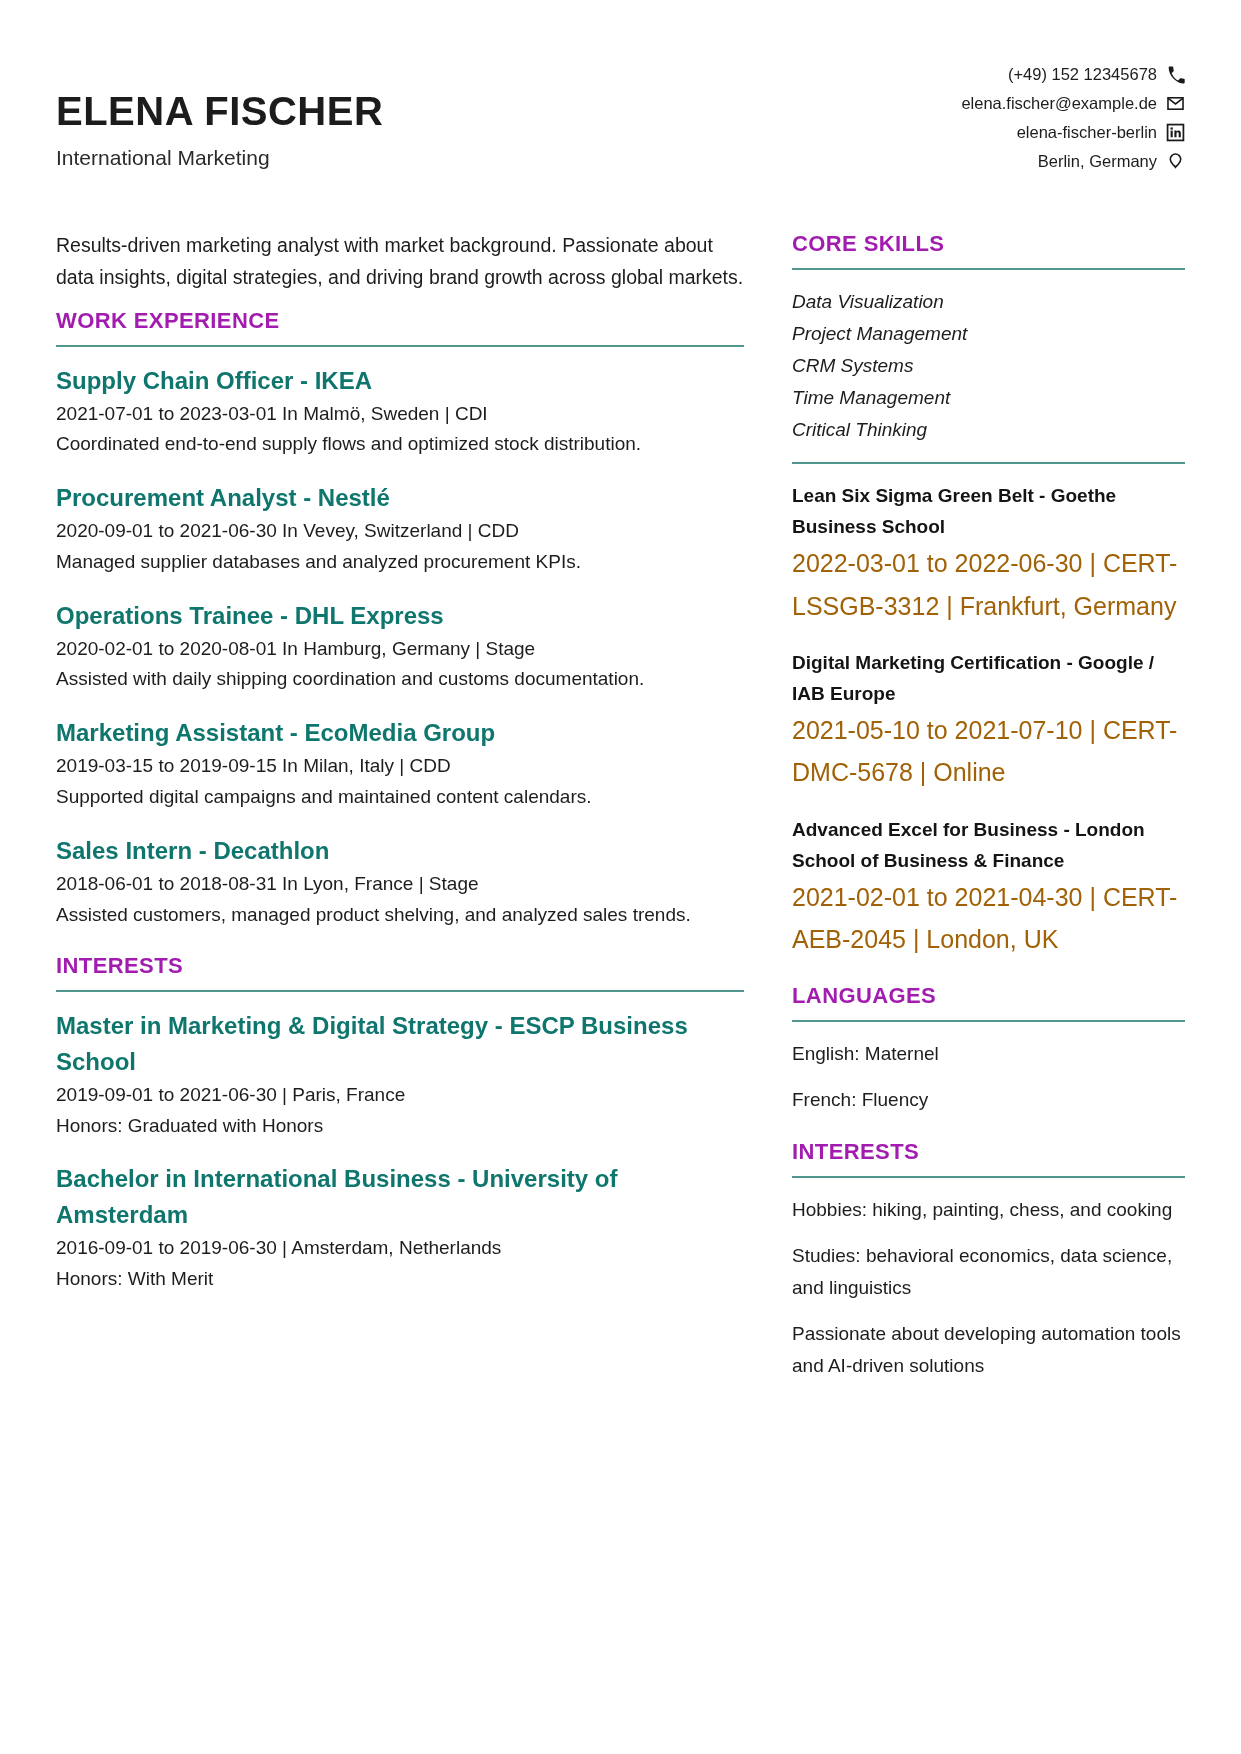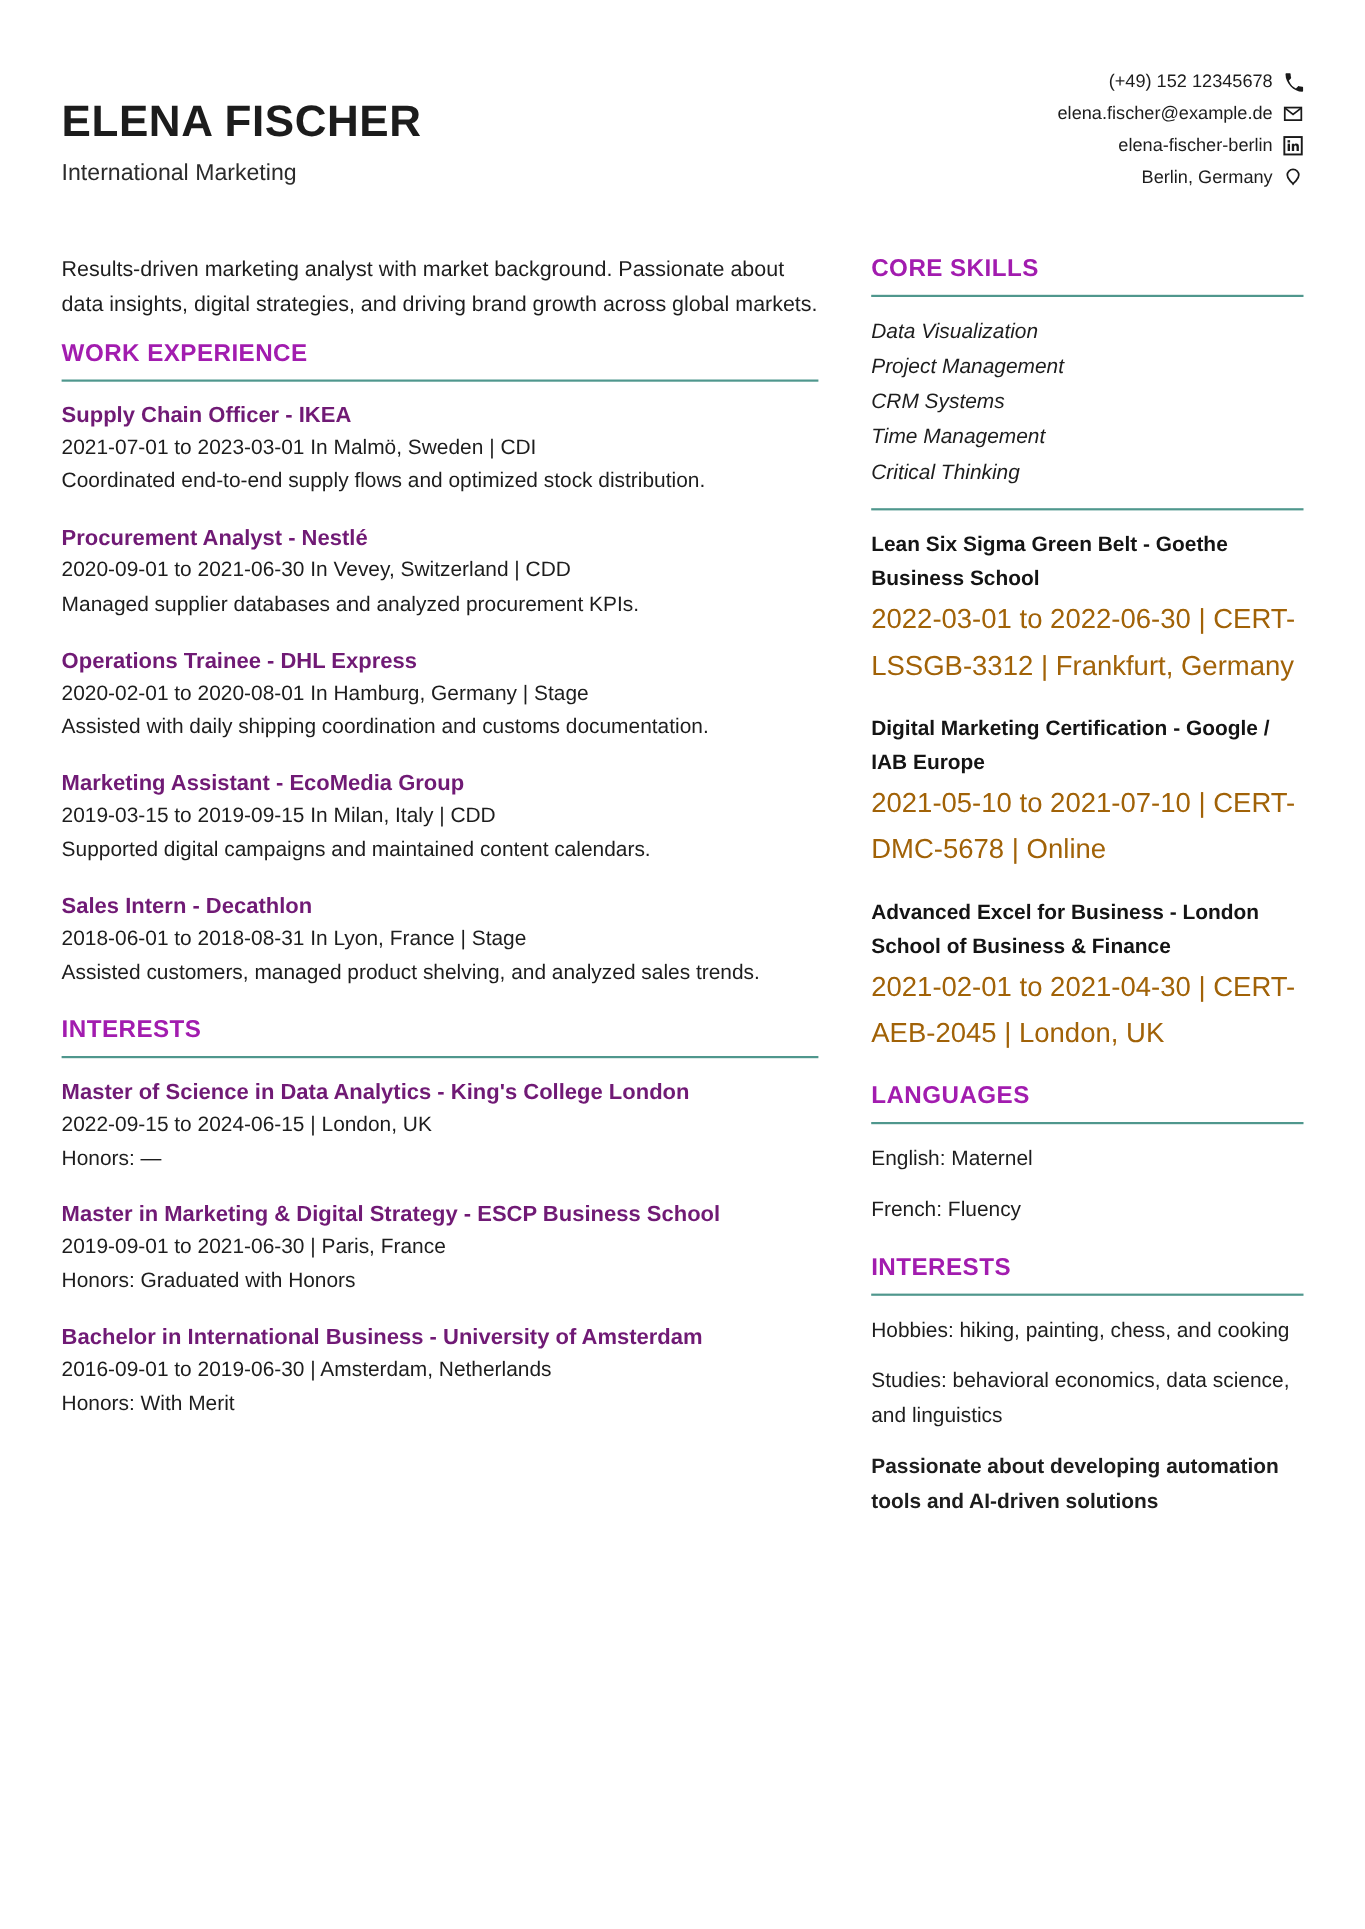--- a/index.html
+++ b/index.html
@@ -101,23 +101,23 @@
     border: 0;
     margin: 0 0 16px 0;
     width: 100%;
   }
   .section-block { margin-bottom: 22px; }
   .section-block.tight { margin-bottom: 16px; }
 
   .entry { margin-bottom: 20px; }
   .entry:last-child { margin-bottom: 0; }
   .entry-title {
-    font-size: 20px;
+    font-size: 24px;
     font-weight: bold;
-    color: #701a75;
+    color: #0f766e;
     line-height: 1.5;
   }
   .entry-meta {
     font-size: 19px;
     color: #1d1d1d;
     line-height: 1.62;
   }
   .entry-desc {
     font-size: 19px;
     color: #1d1d1d;
@@ -150,21 +150,21 @@
     line-height: 1.69;
     margin-bottom: 14px;
   }
   .lang-item:last-child { margin-bottom: 0; }
   .interest-item {
     font-size: 19px;
     color: #1d1d1d;
     line-height: 1.69;
     margin-bottom: 14px;
   }
-  .interest-item:last-child { margin-bottom: 0; font-weight: bold; }
+  .interest-item:last-child { margin-bottom: 0; }
 </style>
 </head>
 <body>
 
 <div class="page">
 
   <div class="header">
     <div class="identity">
       <div class="full-name">ELENA FISCHER</div>
       <div class="job-title">International Marketing</div>
@@ -253,25 +253,20 @@
           <div class="entry-title">Sales Intern - Decathlon</div>
           <div class="entry-meta">2018-06-01 to 2018-08-31 In Lyon, France | Stage</div>
           <div class="entry-desc">Assisted customers, managed product shelving, and analyzed sales trends.</div>
         </div>
       </div>
 
       <div class="section-block">
         <div class="section-heading">INTERESTS</div>
         <div class="section-rule"></div>
 
-        <div class="entry">
-          <div class="entry-title">Master of Science in Data Analytics - King's College London</div>
-          <div class="entry-meta">2022-09-15 to 2024-06-15 | London, UK</div>
-          <div class="entry-desc">Honors: —</div>
-        </div>
 
         <div class="entry">
           <div class="entry-title">Master in Marketing &amp; Digital Strategy - ESCP Business School</div>
           <div class="entry-meta">2019-09-01 to 2021-06-30 | Paris, France</div>
           <div class="entry-desc">Honors: Graduated with Honors</div>
         </div>
 
         <div class="entry">
           <div class="entry-title">Bachelor in International Business - University of Amsterdam</div>
           <div class="entry-meta">2016-09-01 to 2019-06-30 | Amsterdam, Netherlands</div>

